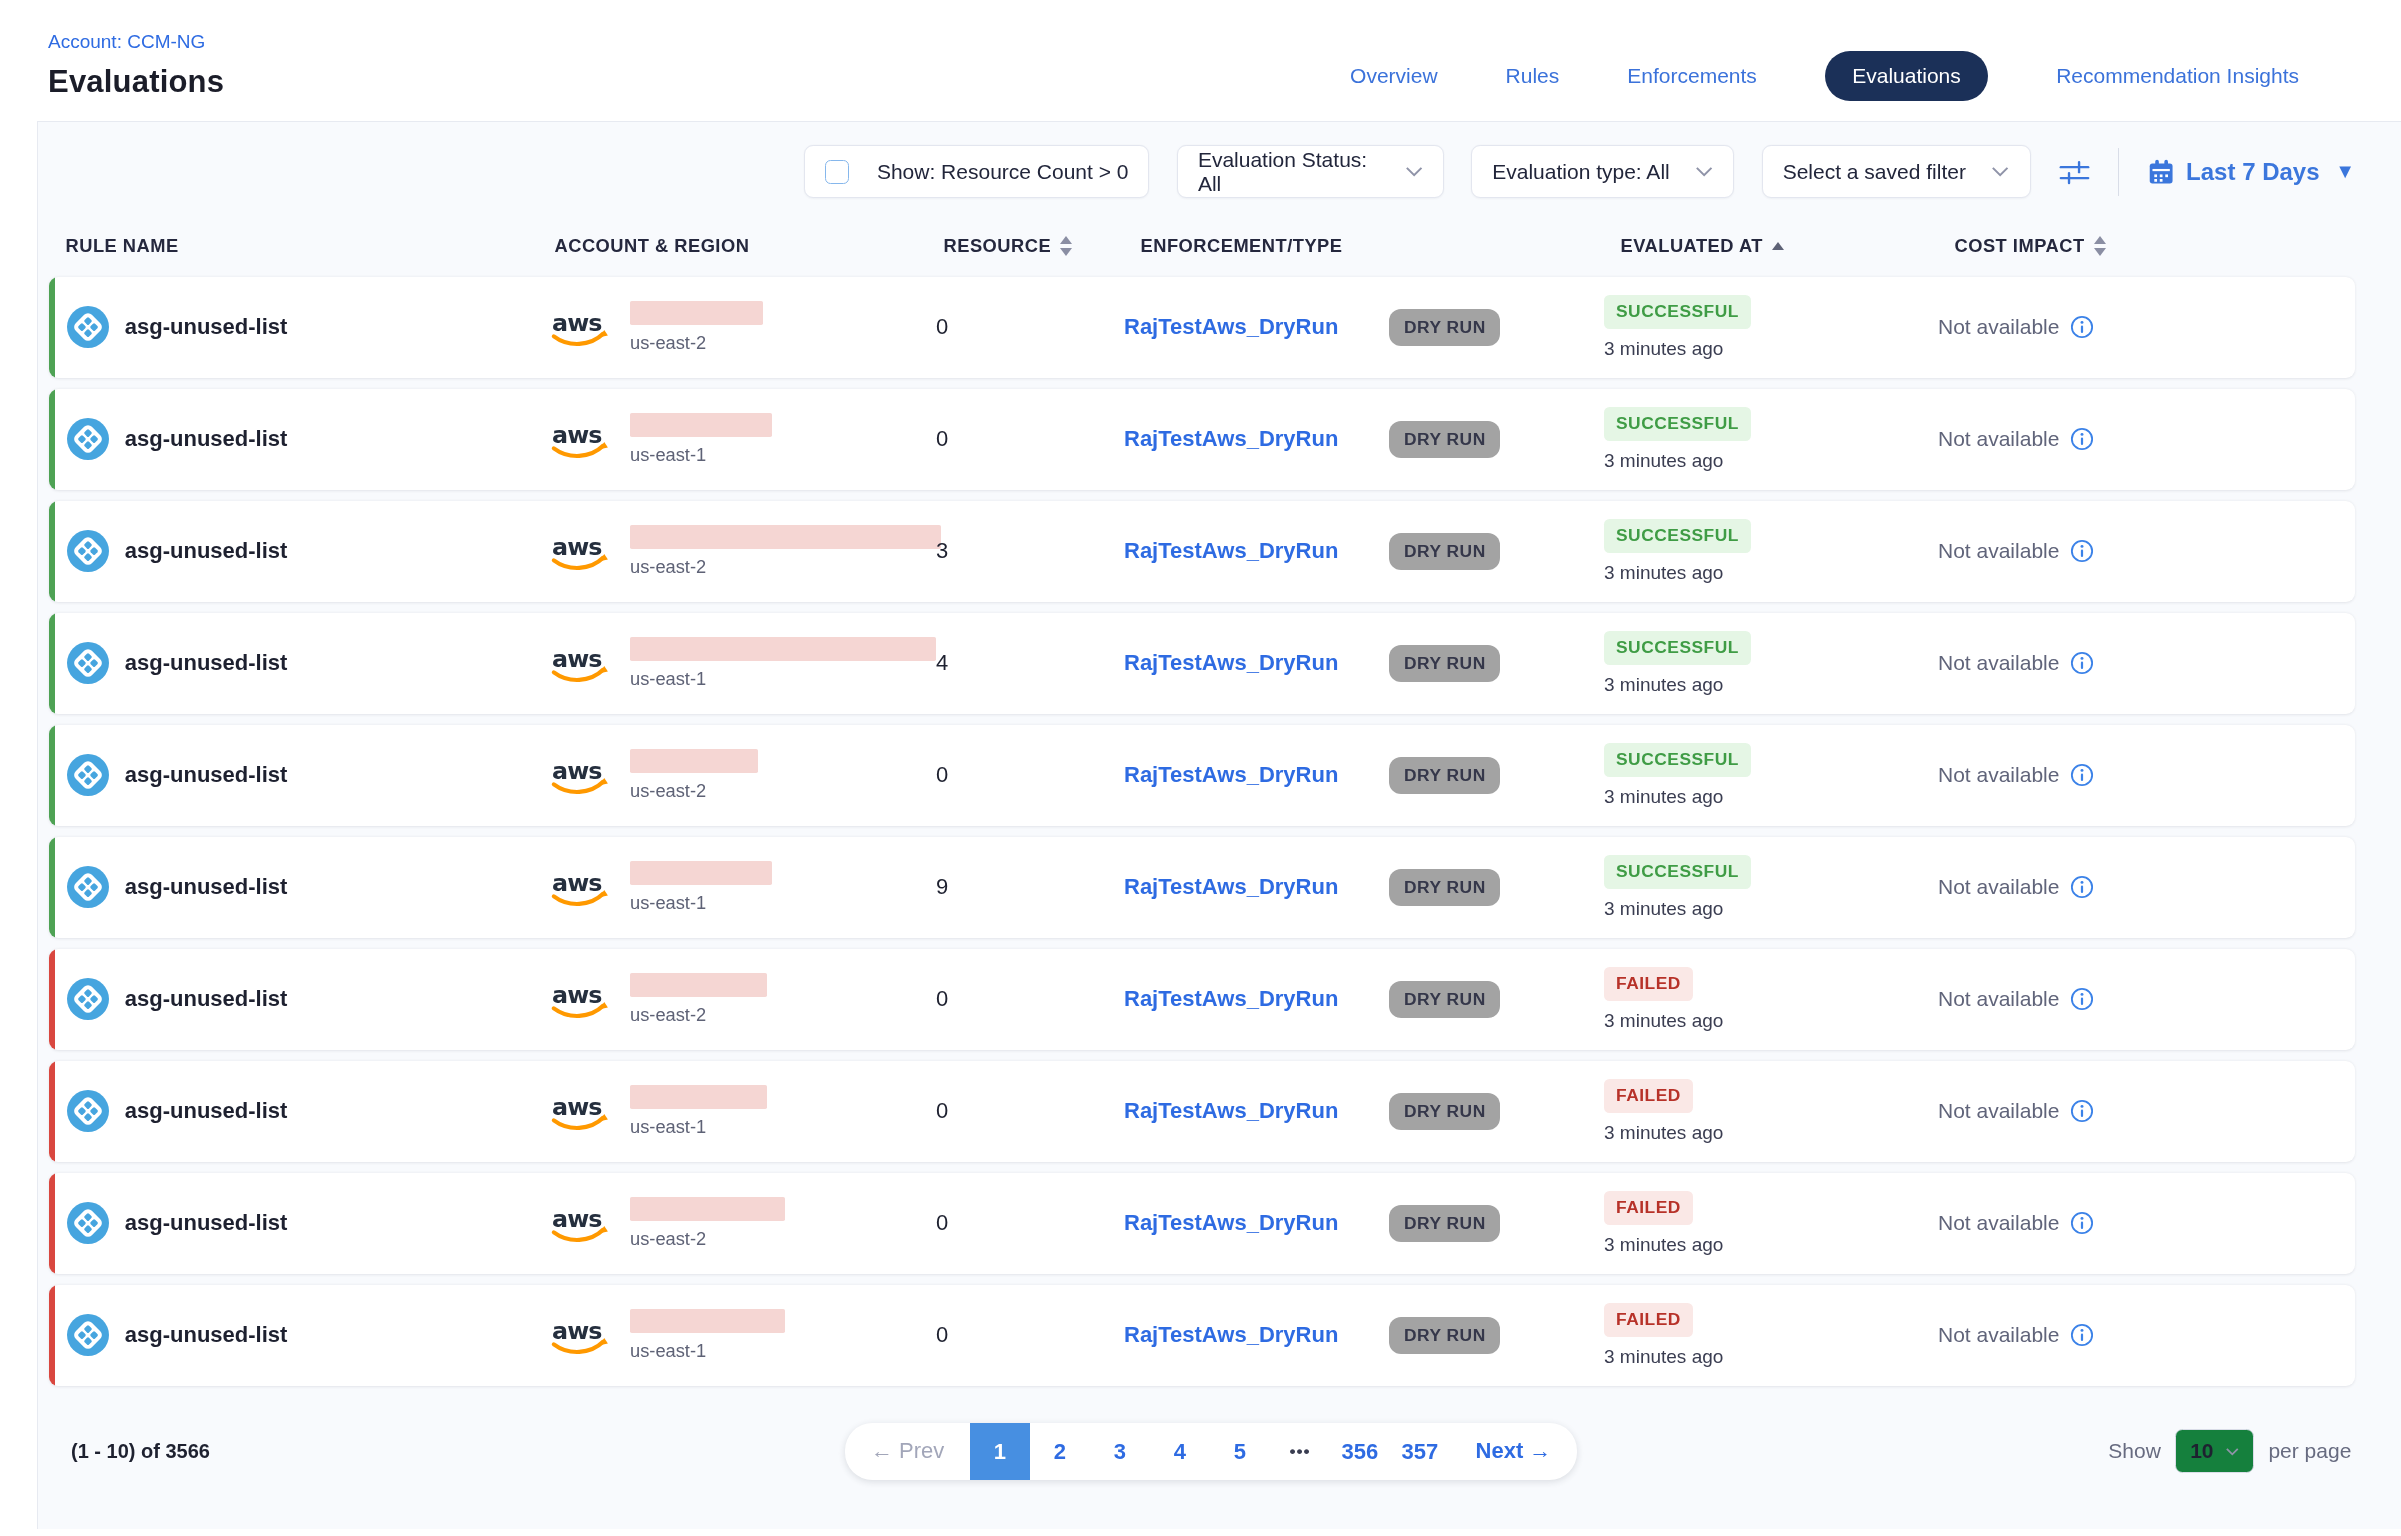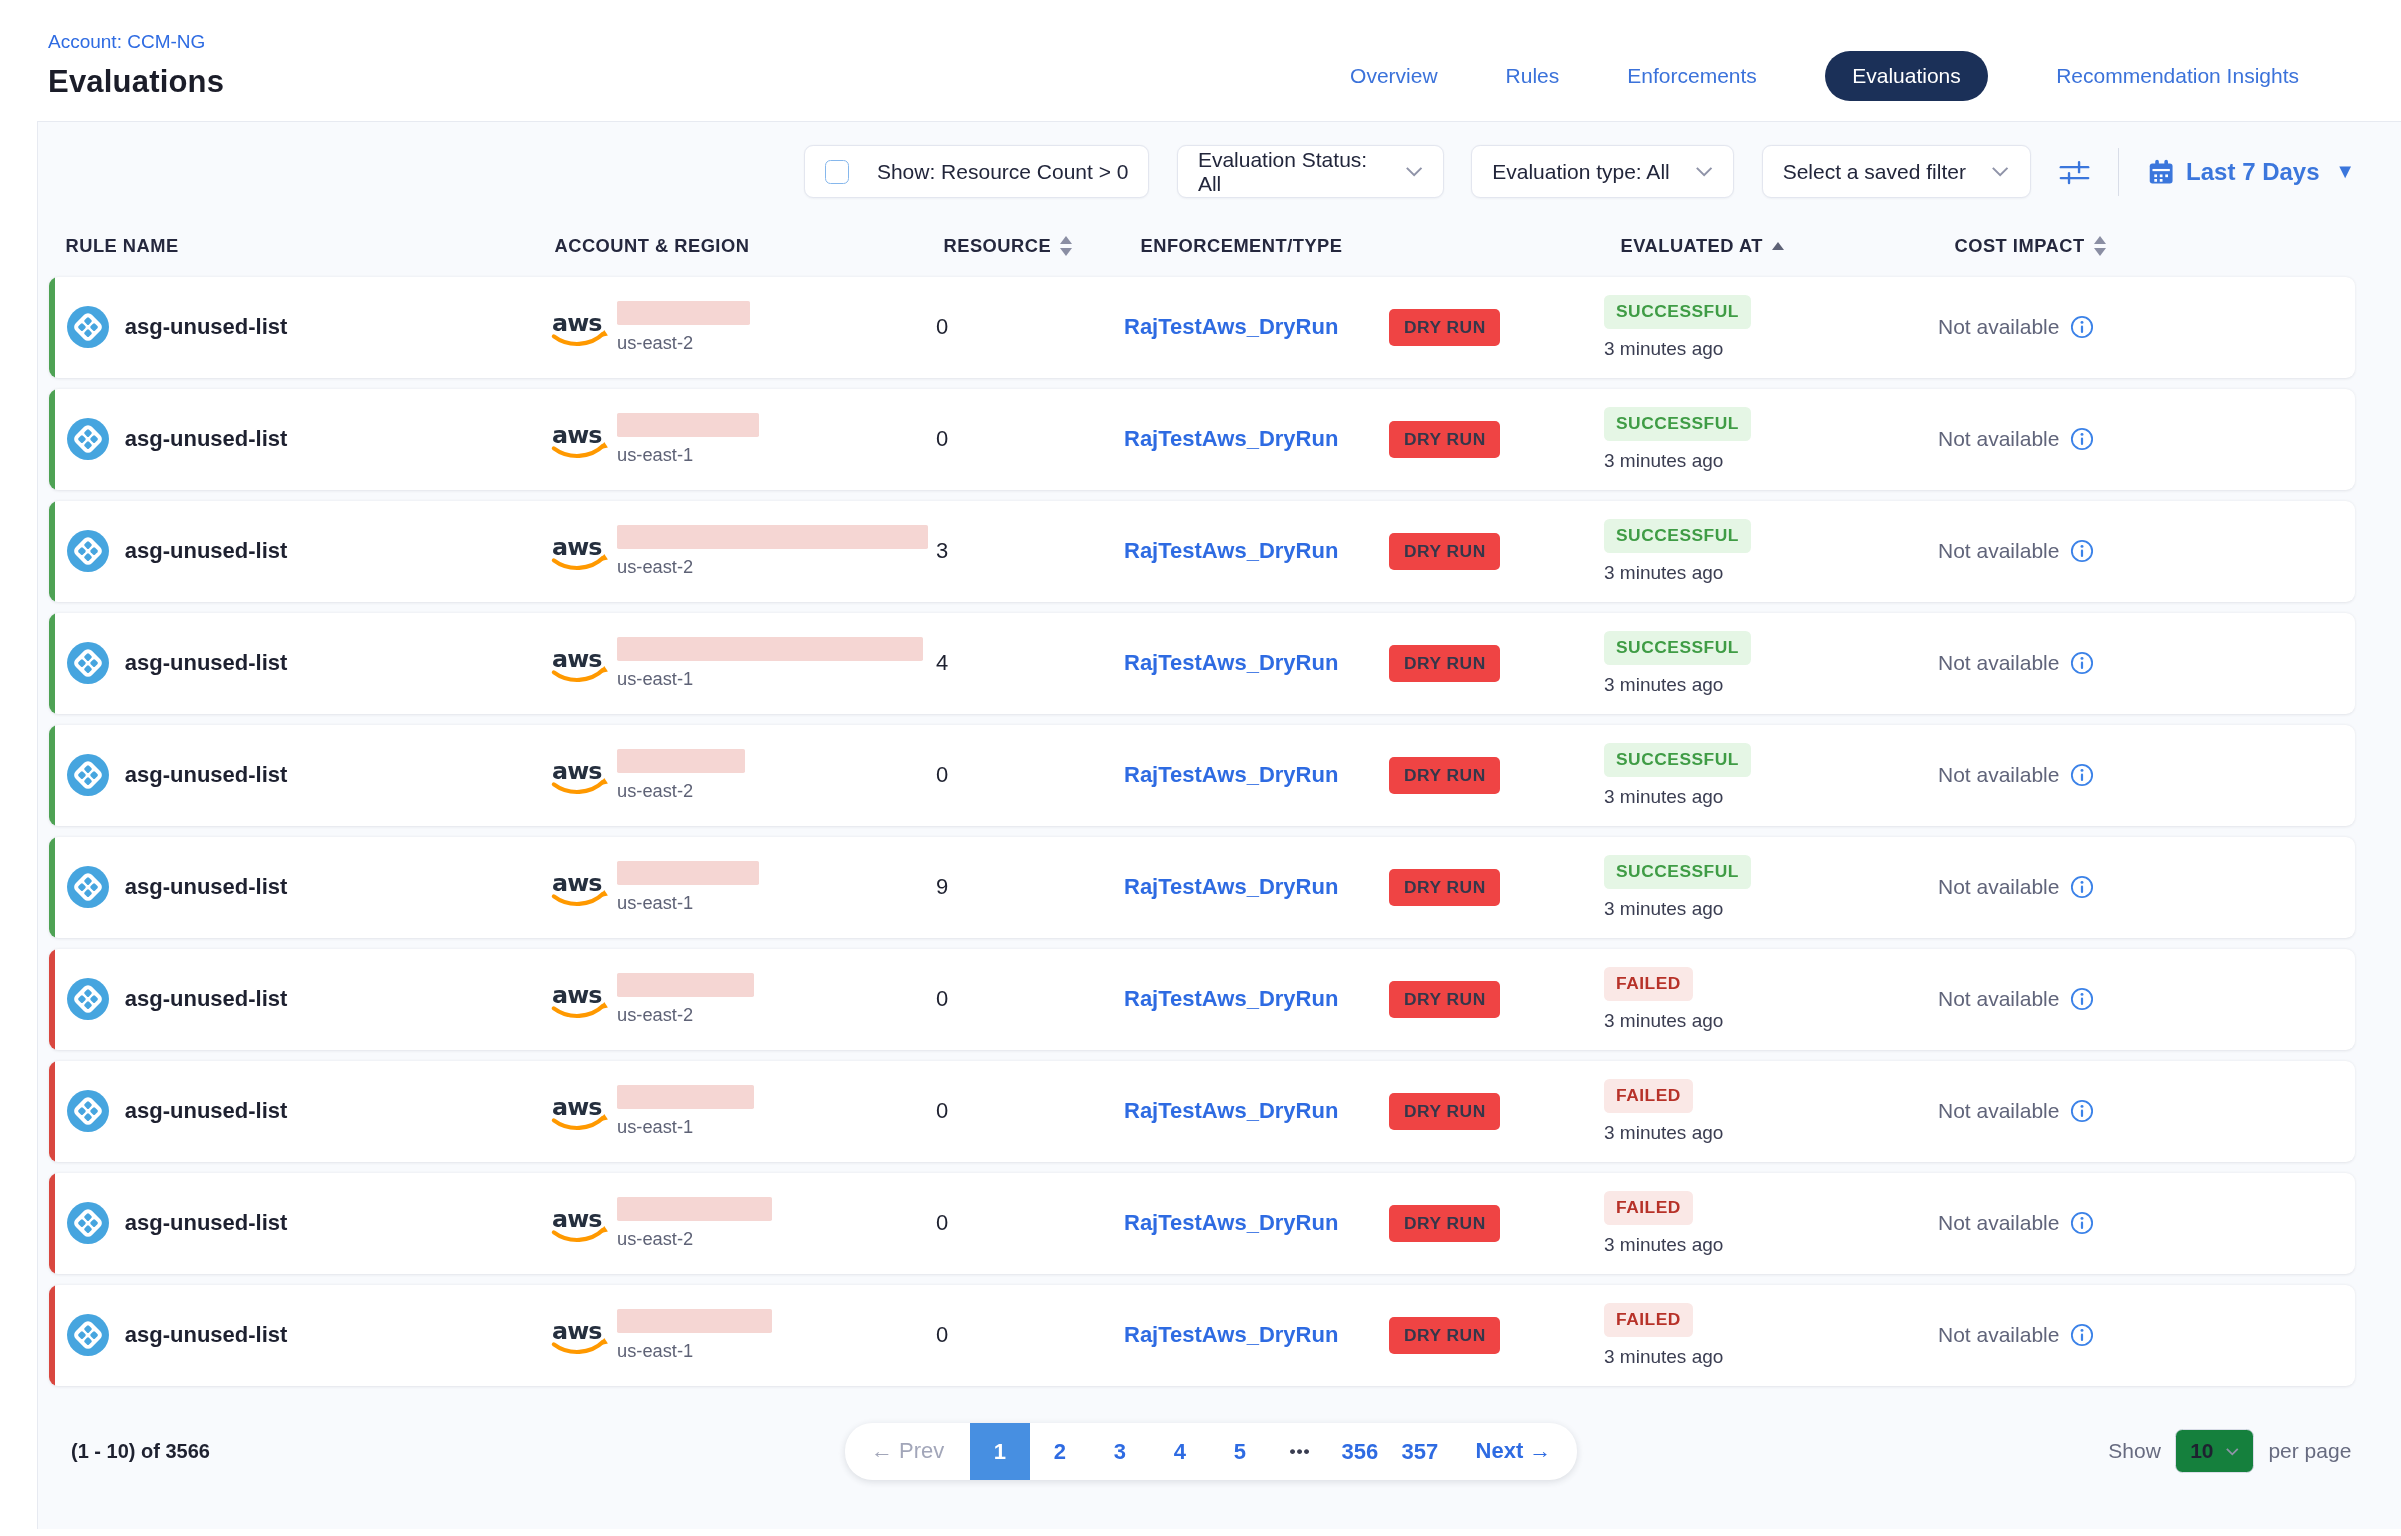--- a/index.html
+++ b/index.html
@@ -46,32 +46,32 @@
   .row { position:relative; background:#fff; border-radius:9.1px; height:101px; margin-bottom:11px;
          box-shadow:0 0.9px 2.7px rgba(35,40,60,.10); align-items:center; overflow:hidden; cursor:pointer; }
   .accent { position:absolute; left:0; top:0; bottom:0; width:6.4px; }
   .row.ok .accent { background:#4EA254; }
   .row.fail .accent { background:#D9473F; }
 
   .c-rule { display:flex; align-items:center; gap:15.5px; padding-left:18.3px; }
   .rule-icon { width:42px; height:42px; flex:none; }
   .rule-name { font-size:22px; font-weight:600; color:#1E2130; }
 
-  .c-acct { display:flex; align-items:center; gap:8px; padding-left:12px; }
+  .c-acct { display:flex; align-items:center; gap:21px; padding-left:12px; }
   .aws-logo { width:59px; height:44px; flex:none; margin-top:3.7px; }
   .acct-stack { display:flex; flex-direction:column; }
   .redact { height:24px; background:#F5D6D3; border-radius:1.8px; margin-bottom:6.4px; }
   .region { font-size:18.3px; color:#5E6276; }
 
   .c-res { font-size:22px; color:#1E2130; padding-left:9.1px; }
 
   .c-enf { display:flex; align-items:center; gap:51px; }
   .enf-link { font-size:22px; font-weight:600; color:#2E6BE2; text-decoration:none; }
-  .type-badge { background:#ef4444; color:#35374A; font-size:17.4px; font-weight:700; padding:8.2px 14.6px;
-                border-radius:5px; letter-spacing:0.5px; white-space:nowrap; }
+  .type-badge { background:#a3a3a3; color:#35374A; font-size:17.4px; font-weight:700; padding:8.2px 14.6px;
+                border-radius:12px; letter-spacing:0.5px; white-space:nowrap; }
 
   .c-eval { display:flex; flex-direction:column; align-items:flex-start; gap:9.1px; }
   .status-badge { font-size:17.4px; font-weight:700; padding:6.4px 12px; border-radius:5.5px; letter-spacing:0.5px; }
   .ok .status-badge { background:#E5F6E5; color:#3F9C45; }
   .fail .status-badge { background:#FAE8E6; color:#B73229; }
   .eval-time { font-size:19px; color:#3A3D51; }
 
   .c-cost { display:flex; align-items:center; gap:11px; font-size:21px; color:#60647A; }
   .info-icon { display:flex; cursor:pointer; }
 

